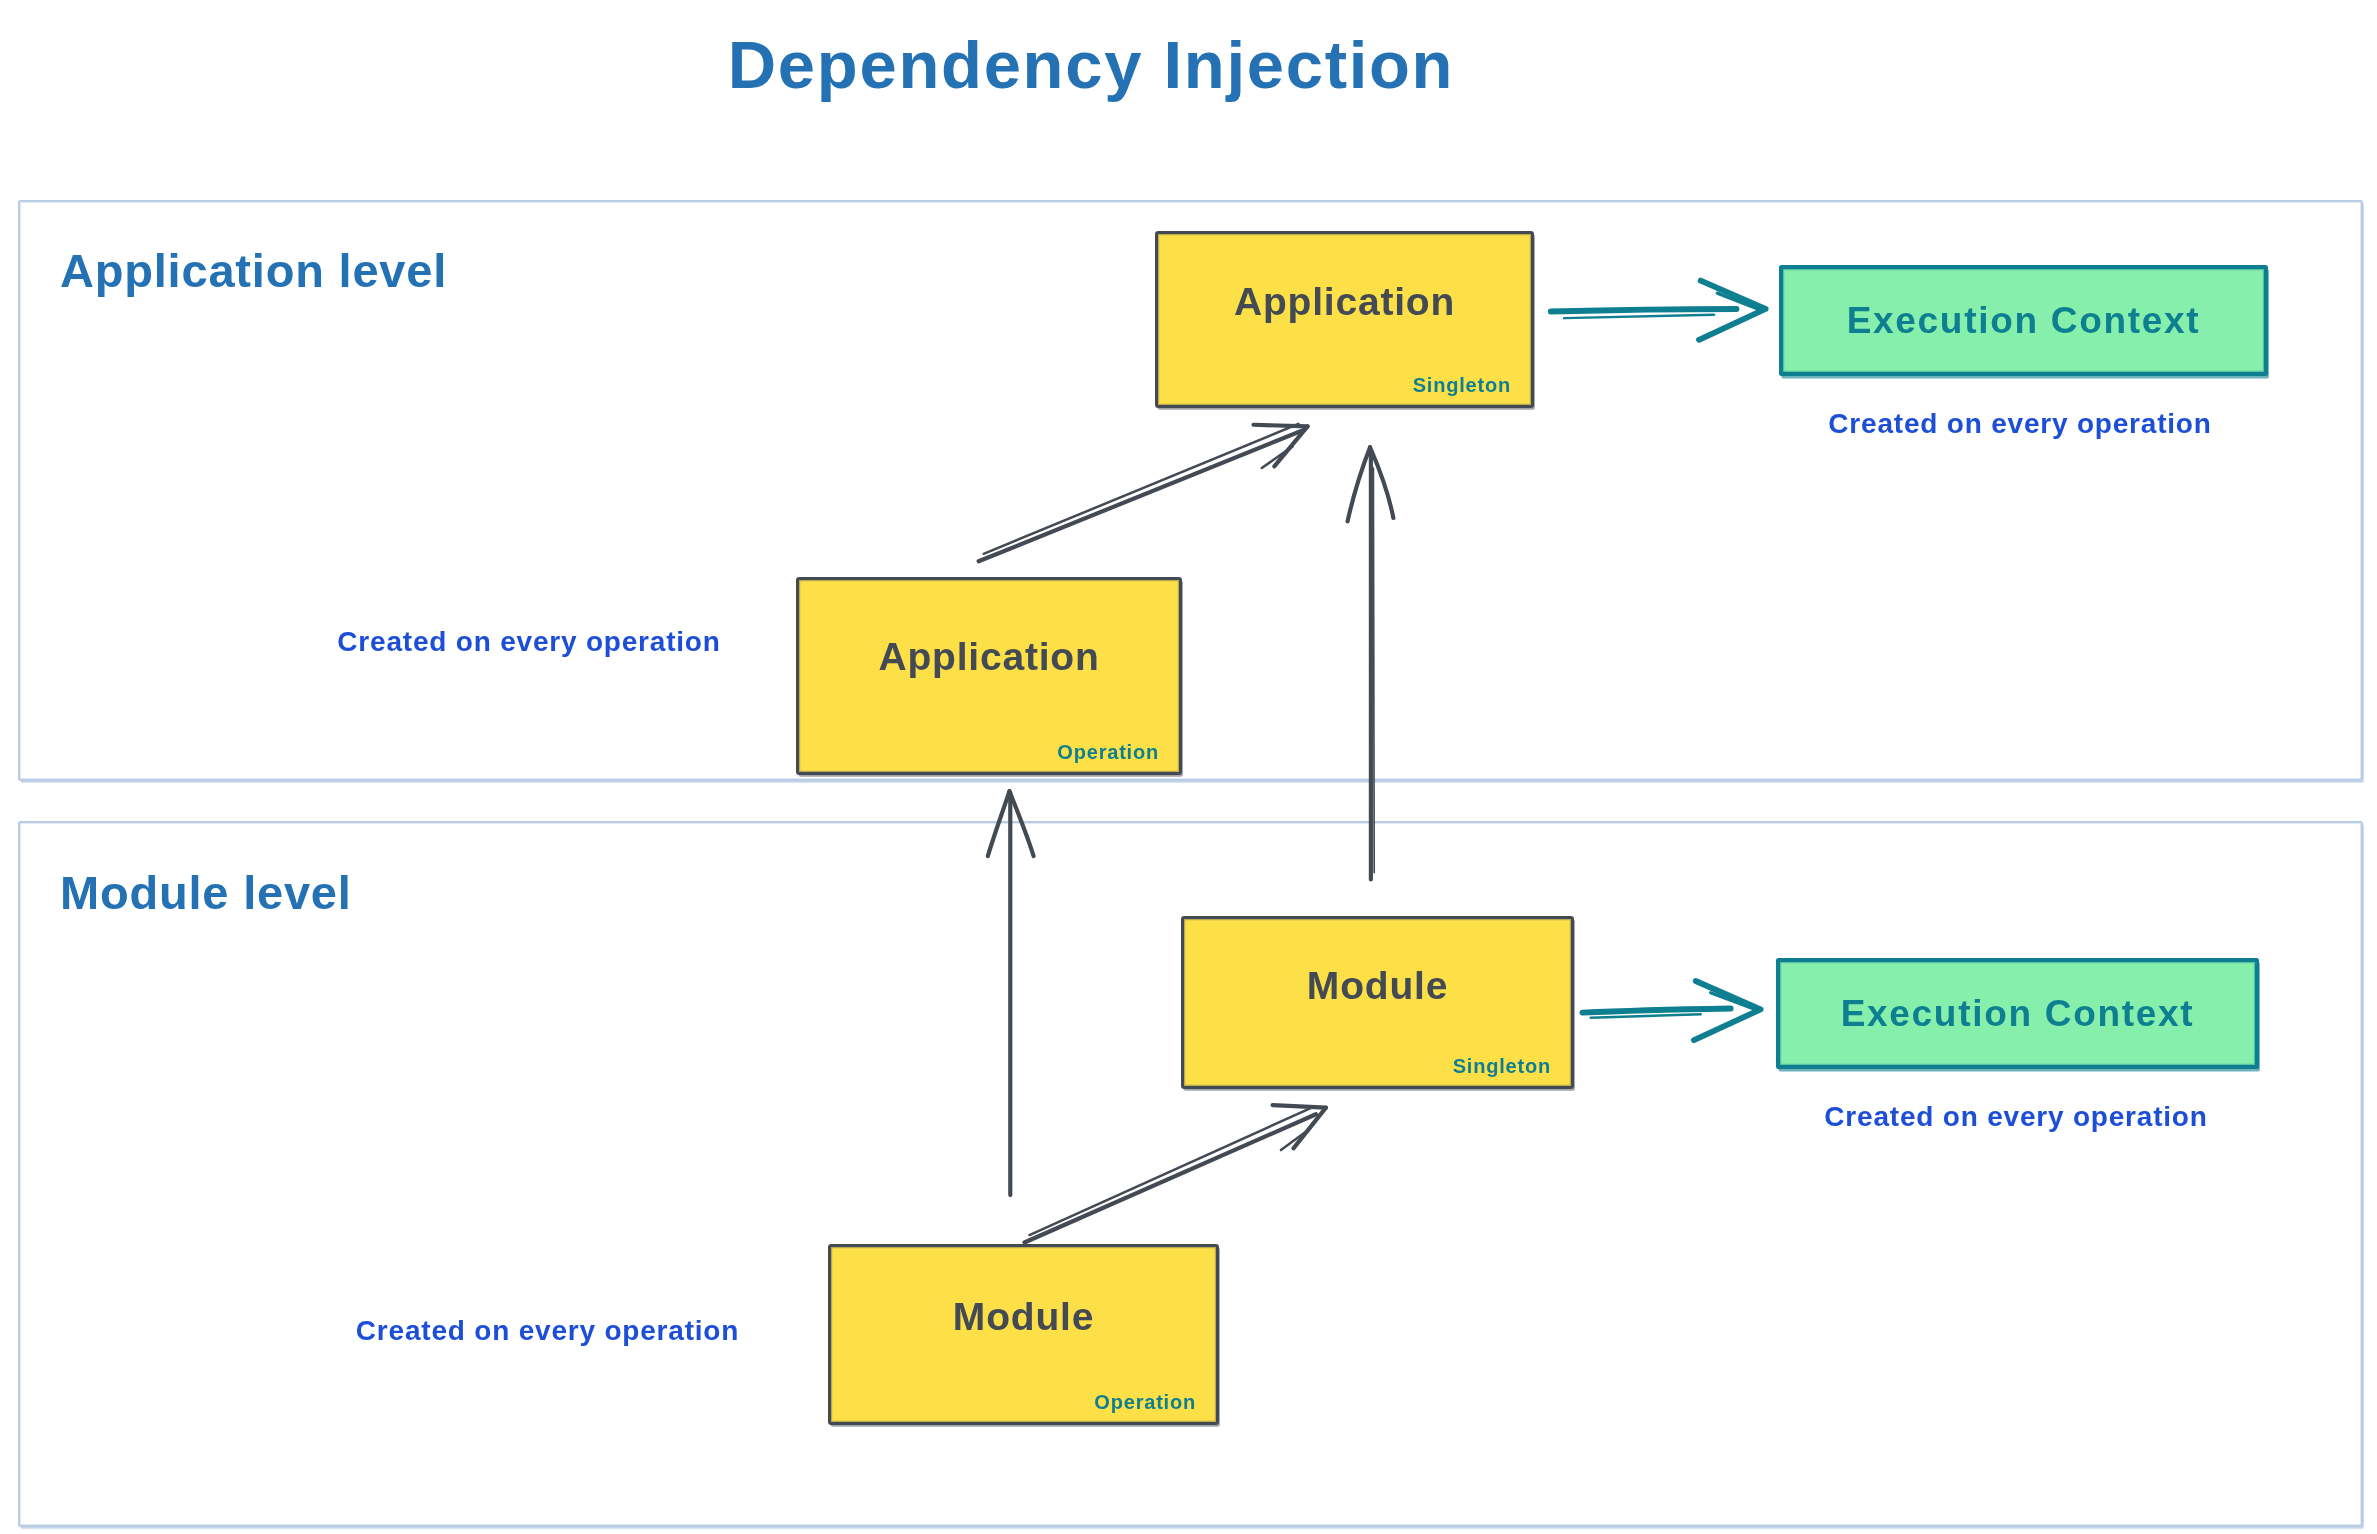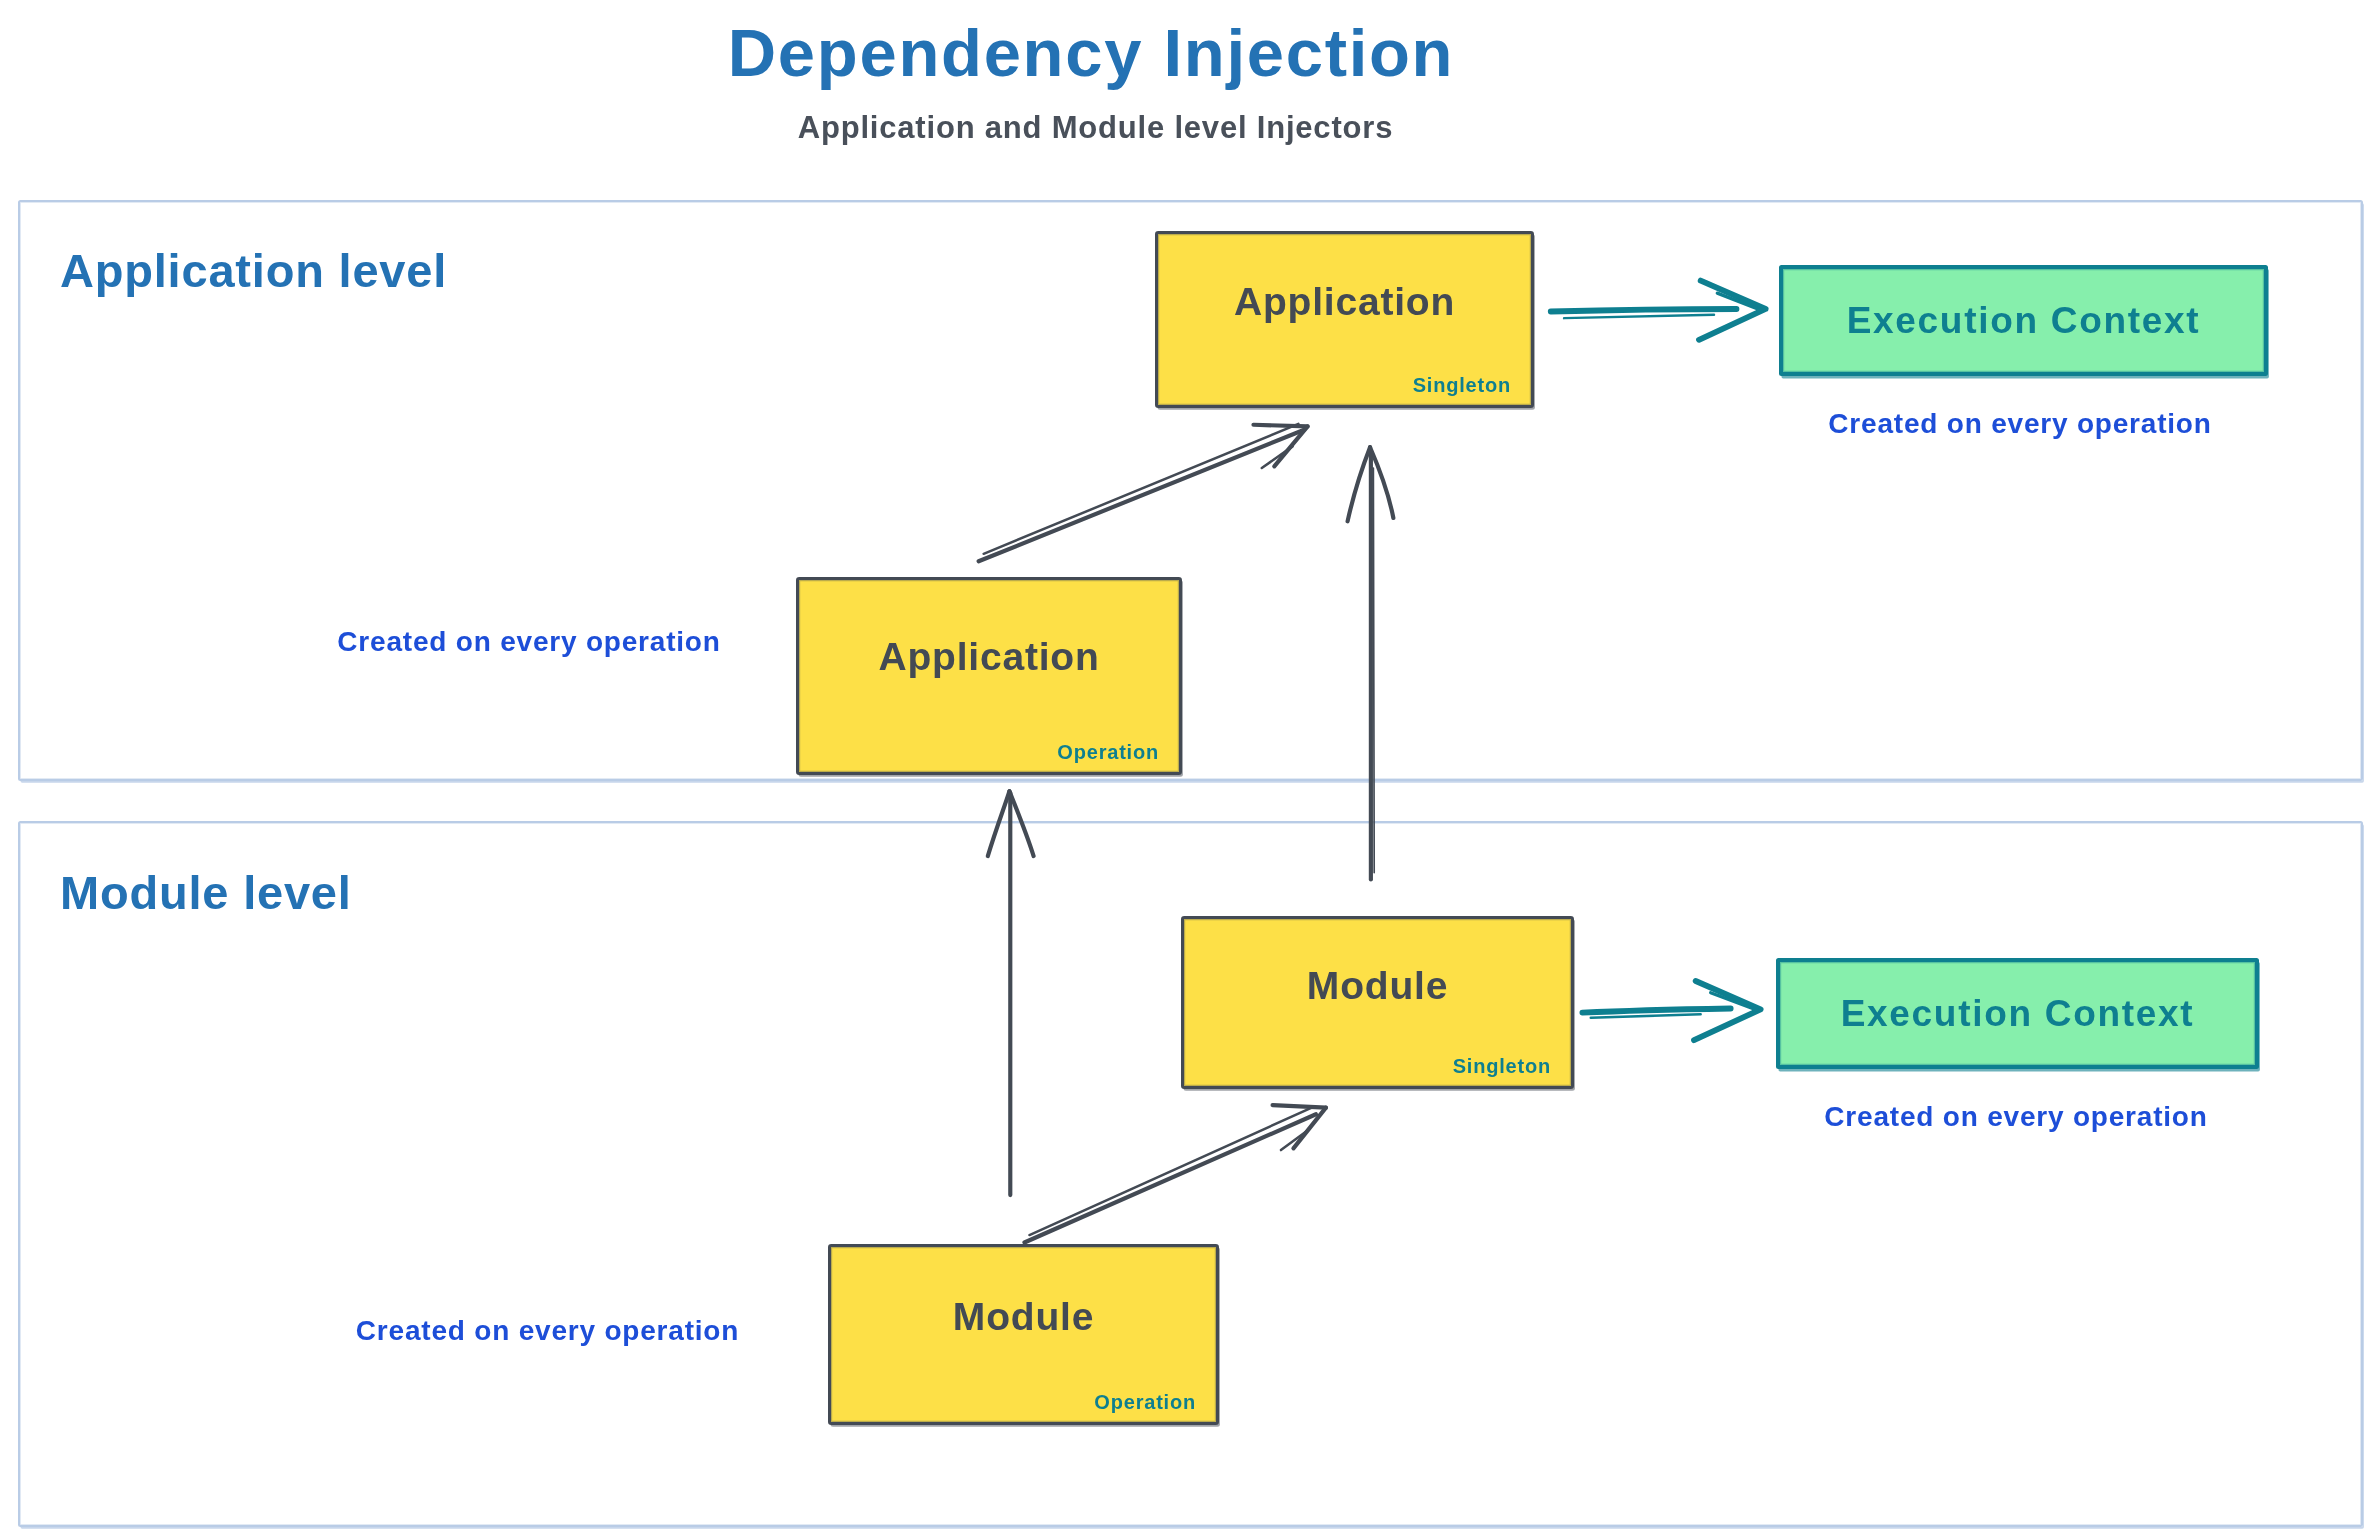--- a/index.html
+++ b/index.html
@@ -7,21 +7,21 @@
     --ink:#434a54;
     --teal:#0e7f90;
     --frame:#b9cce6;
     --bg:#ffffff;
   }
   html,body{margin:0;padding:0;background:var(--bg);}
   body{font-family:"Liberation Sans","DejaVu Sans",sans-serif;}
   .canvas{position:relative;width:2377px;height:1534px;background:var(--bg);overflow:hidden;}
 
   .title{
-    position:absolute;left:633px;top:14px;width:916px;
+    position:absolute;left:633px;top:26px;width:916px;
     text-align:center;font-size:67px;font-weight:bold;color:var(--blue);
     letter-spacing:1.7px;
   }
   .subtitle{
     position:absolute;left:708px;top:110px;width:775px;
     text-align:center;font-size:31px;font-weight:bold;color:#49505a;
     letter-spacing:0.8px;
   }
 
   .level-container{
@@ -81,21 +81,20 @@
   svg.arrows{position:absolute;left:0;top:0;pointer-events:none;}
   .stroke-ink{stroke:var(--ink);fill:none;stroke-linecap:round;stroke-linejoin:round;}
   .stroke-teal{stroke:var(--teal);fill:none;stroke-linecap:round;stroke-linejoin:round;}
 </style>
 </head>
 <body>
 
 <div class="canvas">
 
   <div class="title">Dependency Injection</div>
-  <div class="subtitle">Application and Module level Injectors</div>
 
   <div class="level-container container-app"></div>
   <div class="level-container container-module"></div>
 
   <div class="level-label label-app">Application level</div>
   <div class="level-label label-module">Module level</div>
 
   <svg class="arrows" width="2377" height="1534" viewBox="0 0 2854 1842">
 
     <g>

